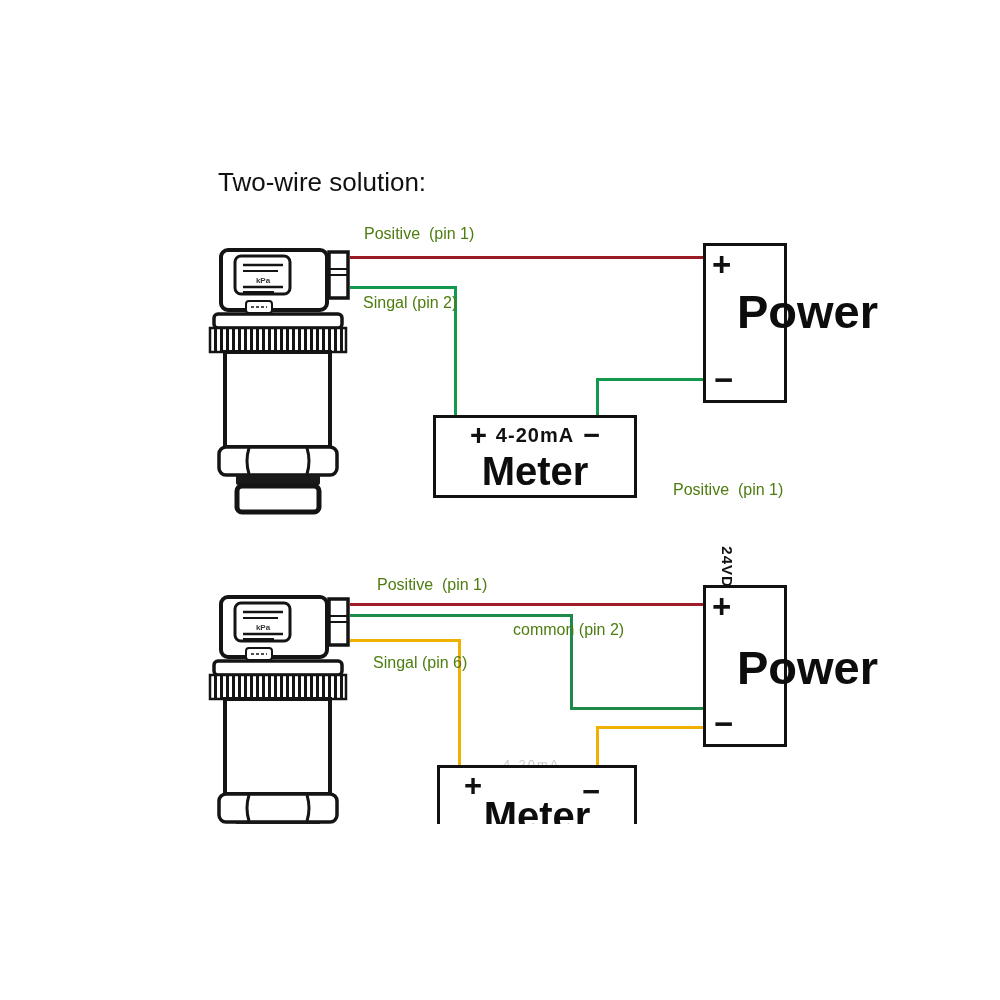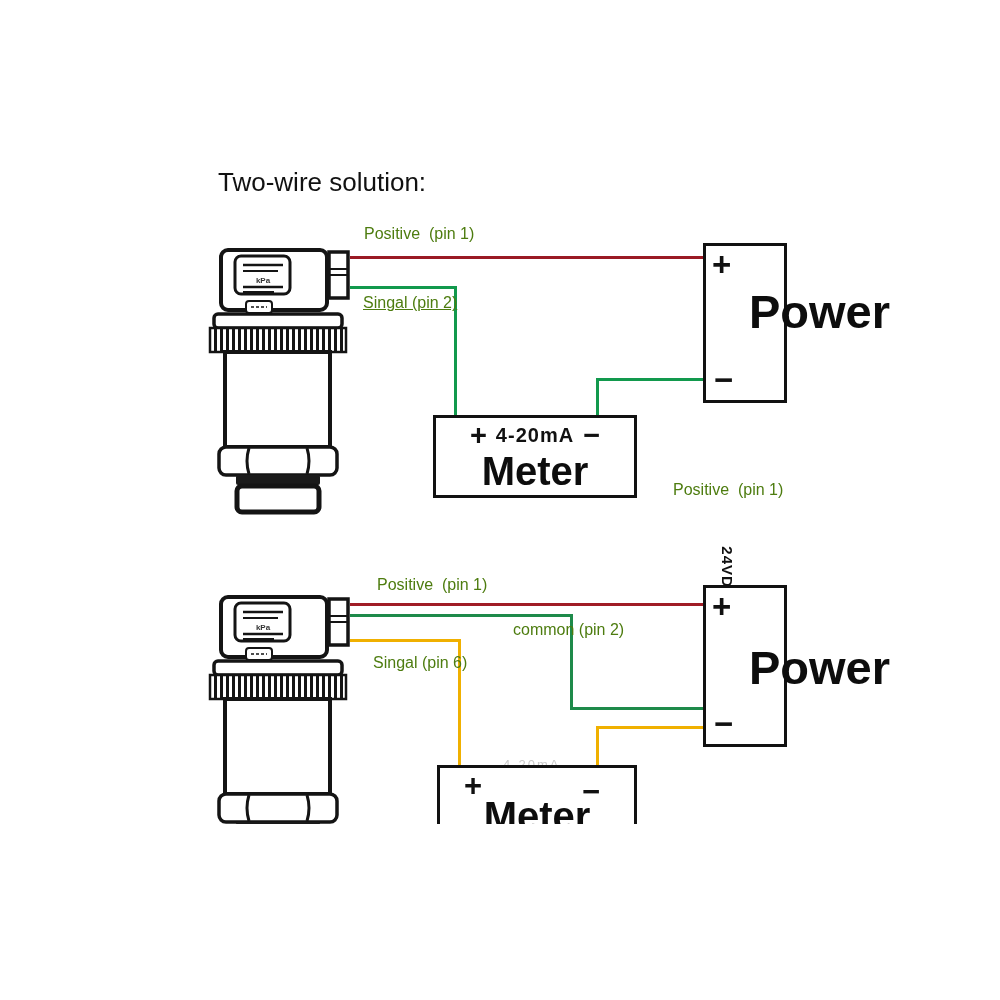--- a/index.html
+++ b/index.html
@@ -23,21 +23,21 @@
   .pm{font-weight:700;color:#111;line-height:1;}
   .power-plus{position:absolute;left:6px;top:2px;font-size:33px;}
   .power-minus{position:absolute;left:8px;bottom:4px;font-size:33px;}
   .power-voltage{
     position:absolute;width:80px;height:16px;text-align:center;
     font-size:15px;font-weight:700;letter-spacing:1px;line-height:16px;
     transform:rotate(90deg);color:#111;white-space:pre;
   }
   .power-name{
     position:absolute;font-size:47px;font-weight:600;color:#0d0d0d;line-height:1;
-    white-space:pre;z-index:5;margin-left:12px;
+    white-space:pre;z-index:5;
   }
   .meter-row{
     position:absolute;left:0;right:0;top:6px;display:flex;justify-content:center;
     align-items:center;gap:9px;
   }
   .meter-range{font-size:20px;font-weight:700;letter-spacing:1px;color:#111;}
   .meter-pm{font-size:29px;font-weight:700;color:#111;line-height:0.8;}
   .meter-name{
     position:absolute;left:0;right:0;text-align:center;font-size:40px;font-weight:700;
     color:#0d0d0d;line-height:1;
@@ -100,21 +100,21 @@
     <use href="#transmitter-art"></use>
   </svg>
 
   <div class="wire h" style="left: 350px; top: 256px; width: 353px; background-color: rgb(154, 26, 36);"></div>
   <div class="wire h" style="left: 350px; top: 286px; width: 107px; background-color: rgb(18, 153, 77);"></div>
   <div class="wire v" style="left: 454px; top: 286px; height: 132px; background-color: rgb(18, 153, 77);"></div>
   <div class="wire v" style="left: 596px; top: 378px; height: 40px; background-color: rgb(18, 153, 77);"></div>
   <div class="wire h" style="left: 596px; top: 378px; width: 107px; background-color: rgb(18, 153, 77);"></div>
 
   <div class="label" style="left:364px;top:225px;">Positive  (pin 1)</div>
-  <div class="label" style="left:363px;top:294px;text-decoration:underline;">Singal (pin 2)</div>
+  <div class="label" style="left:363px;top:294px;">Singal (pin 2)</div>
 
   <div class="box" style="left:703px;top:243px;width:84px;height:160px;">
     <div class="pm power-plus">+</div>
     <div class="power-voltage" style="left:-19px;top:319px;left:-19px;">24VDC</div>
     <div class="pm power-minus">−</div>
   </div>
   <div class="power-name" style="left:737px;top:288px;">Power</div>
 
   <div class="box" style="left:433px;top:415px;width:204px;height:83px;">
     <div class="meter-row">

